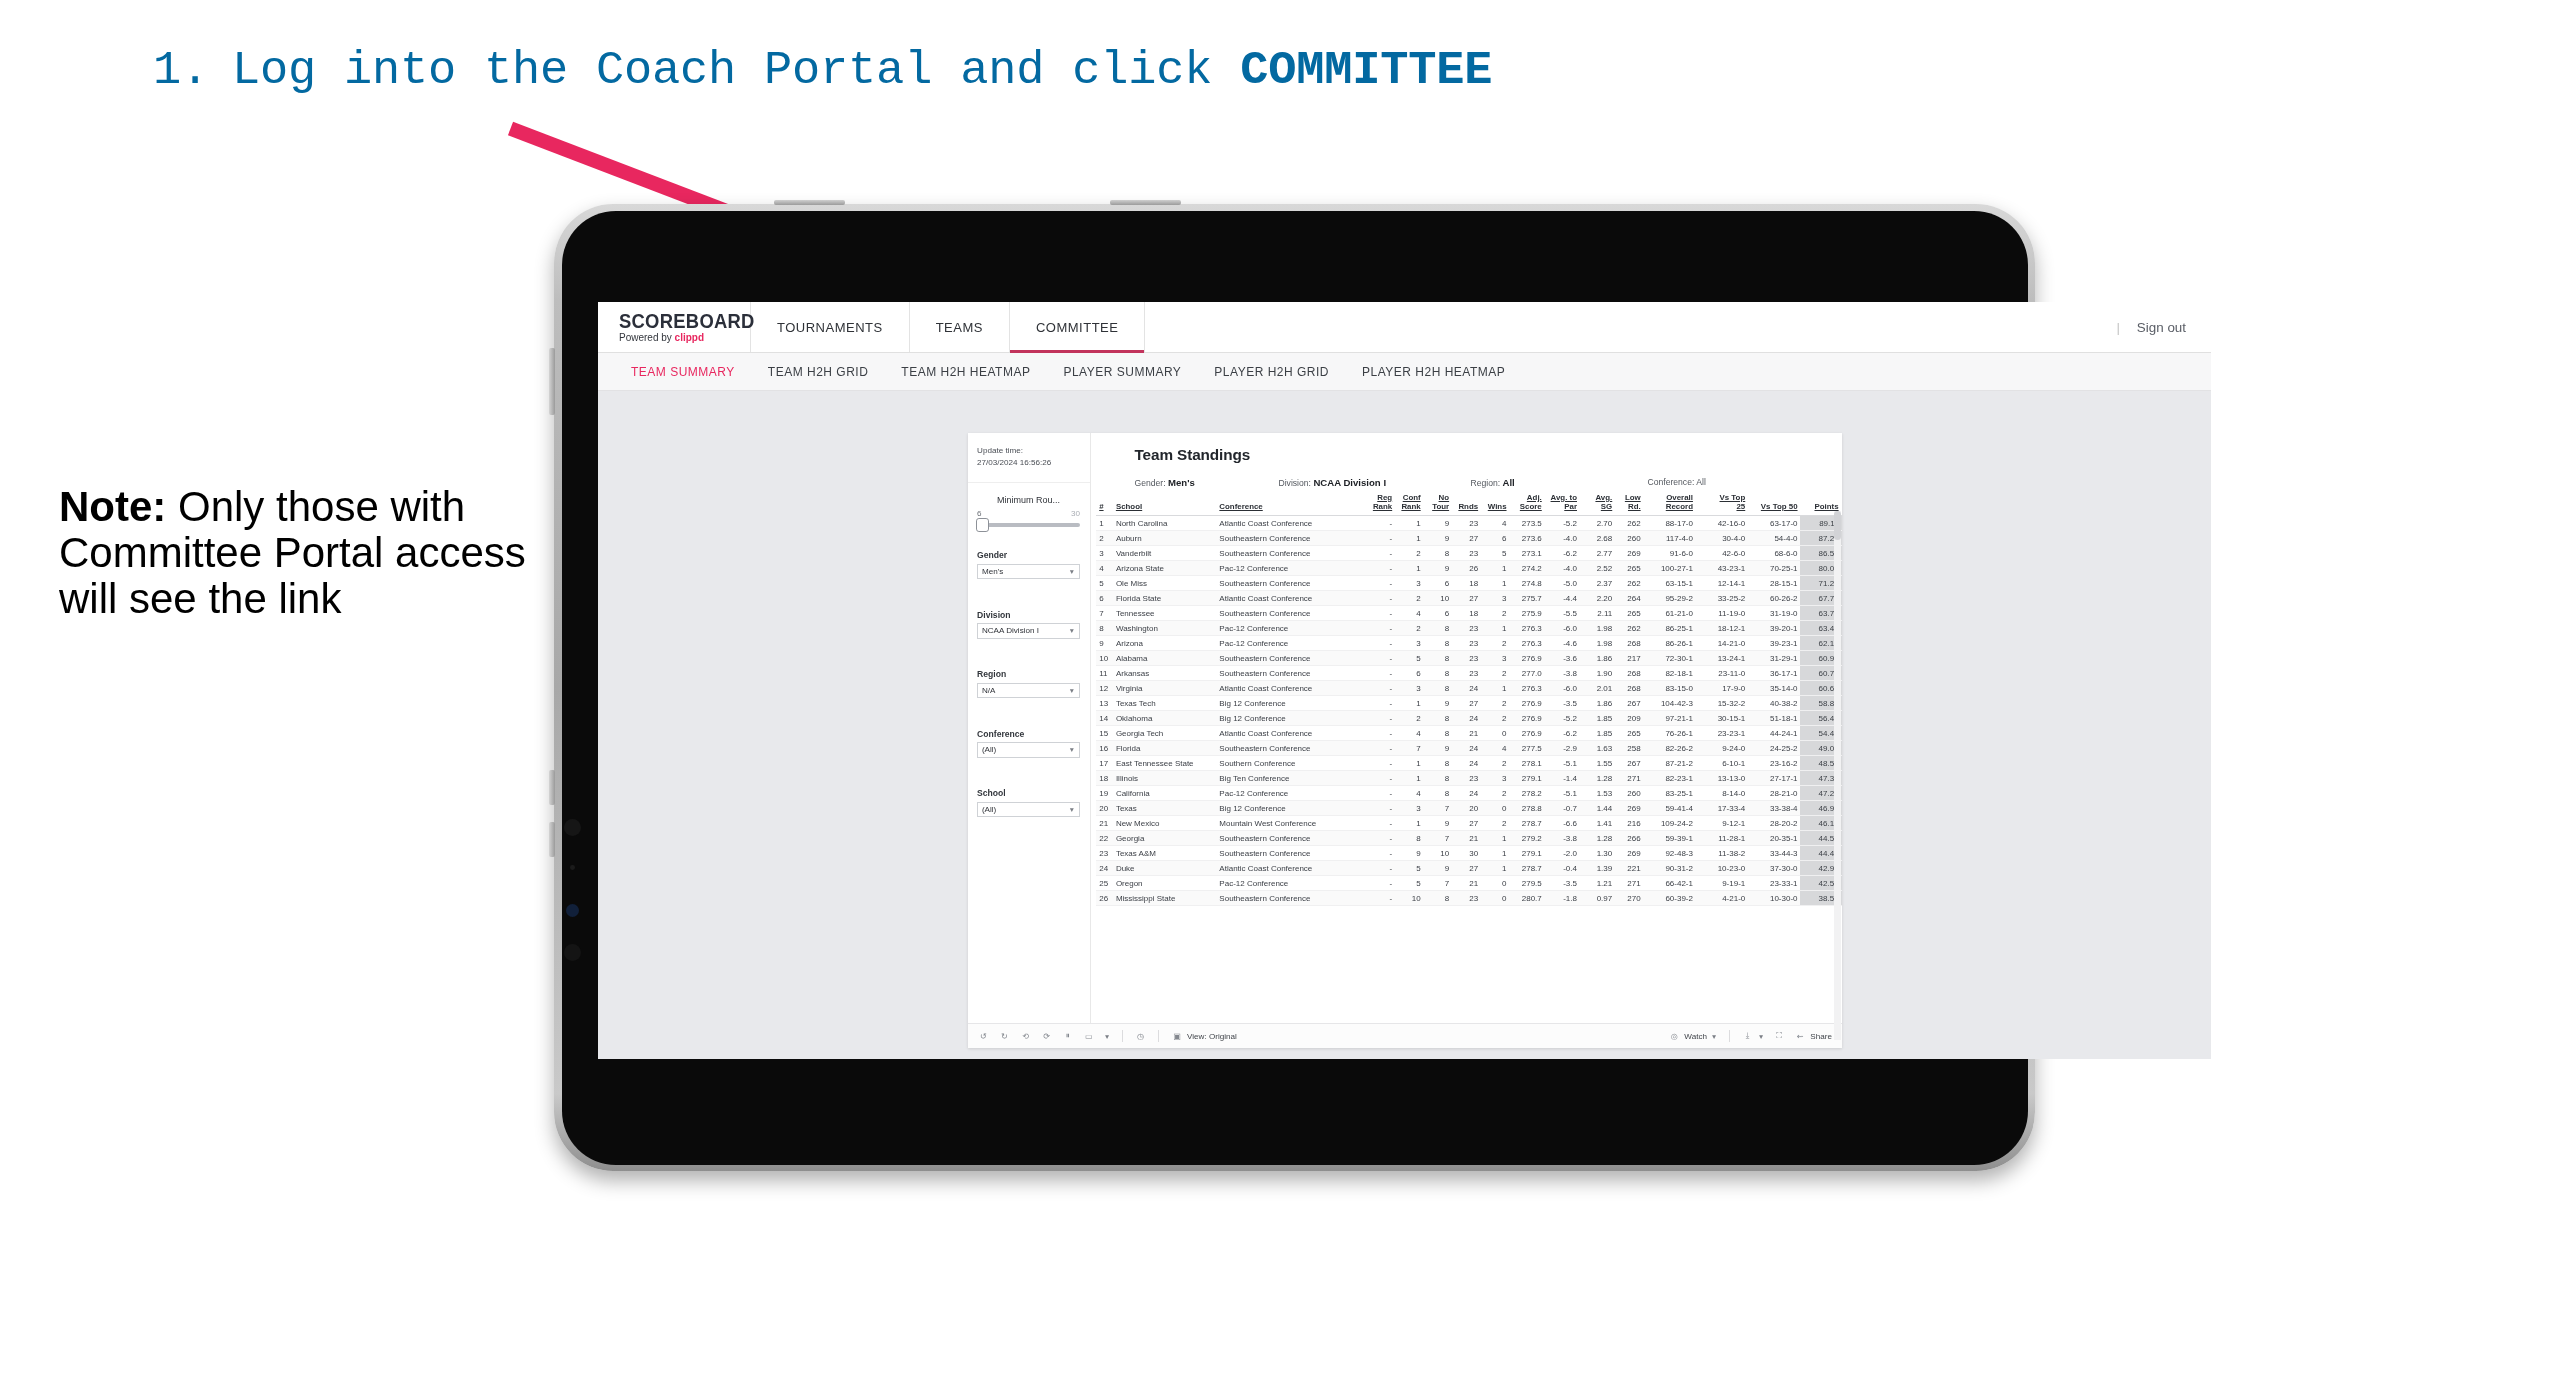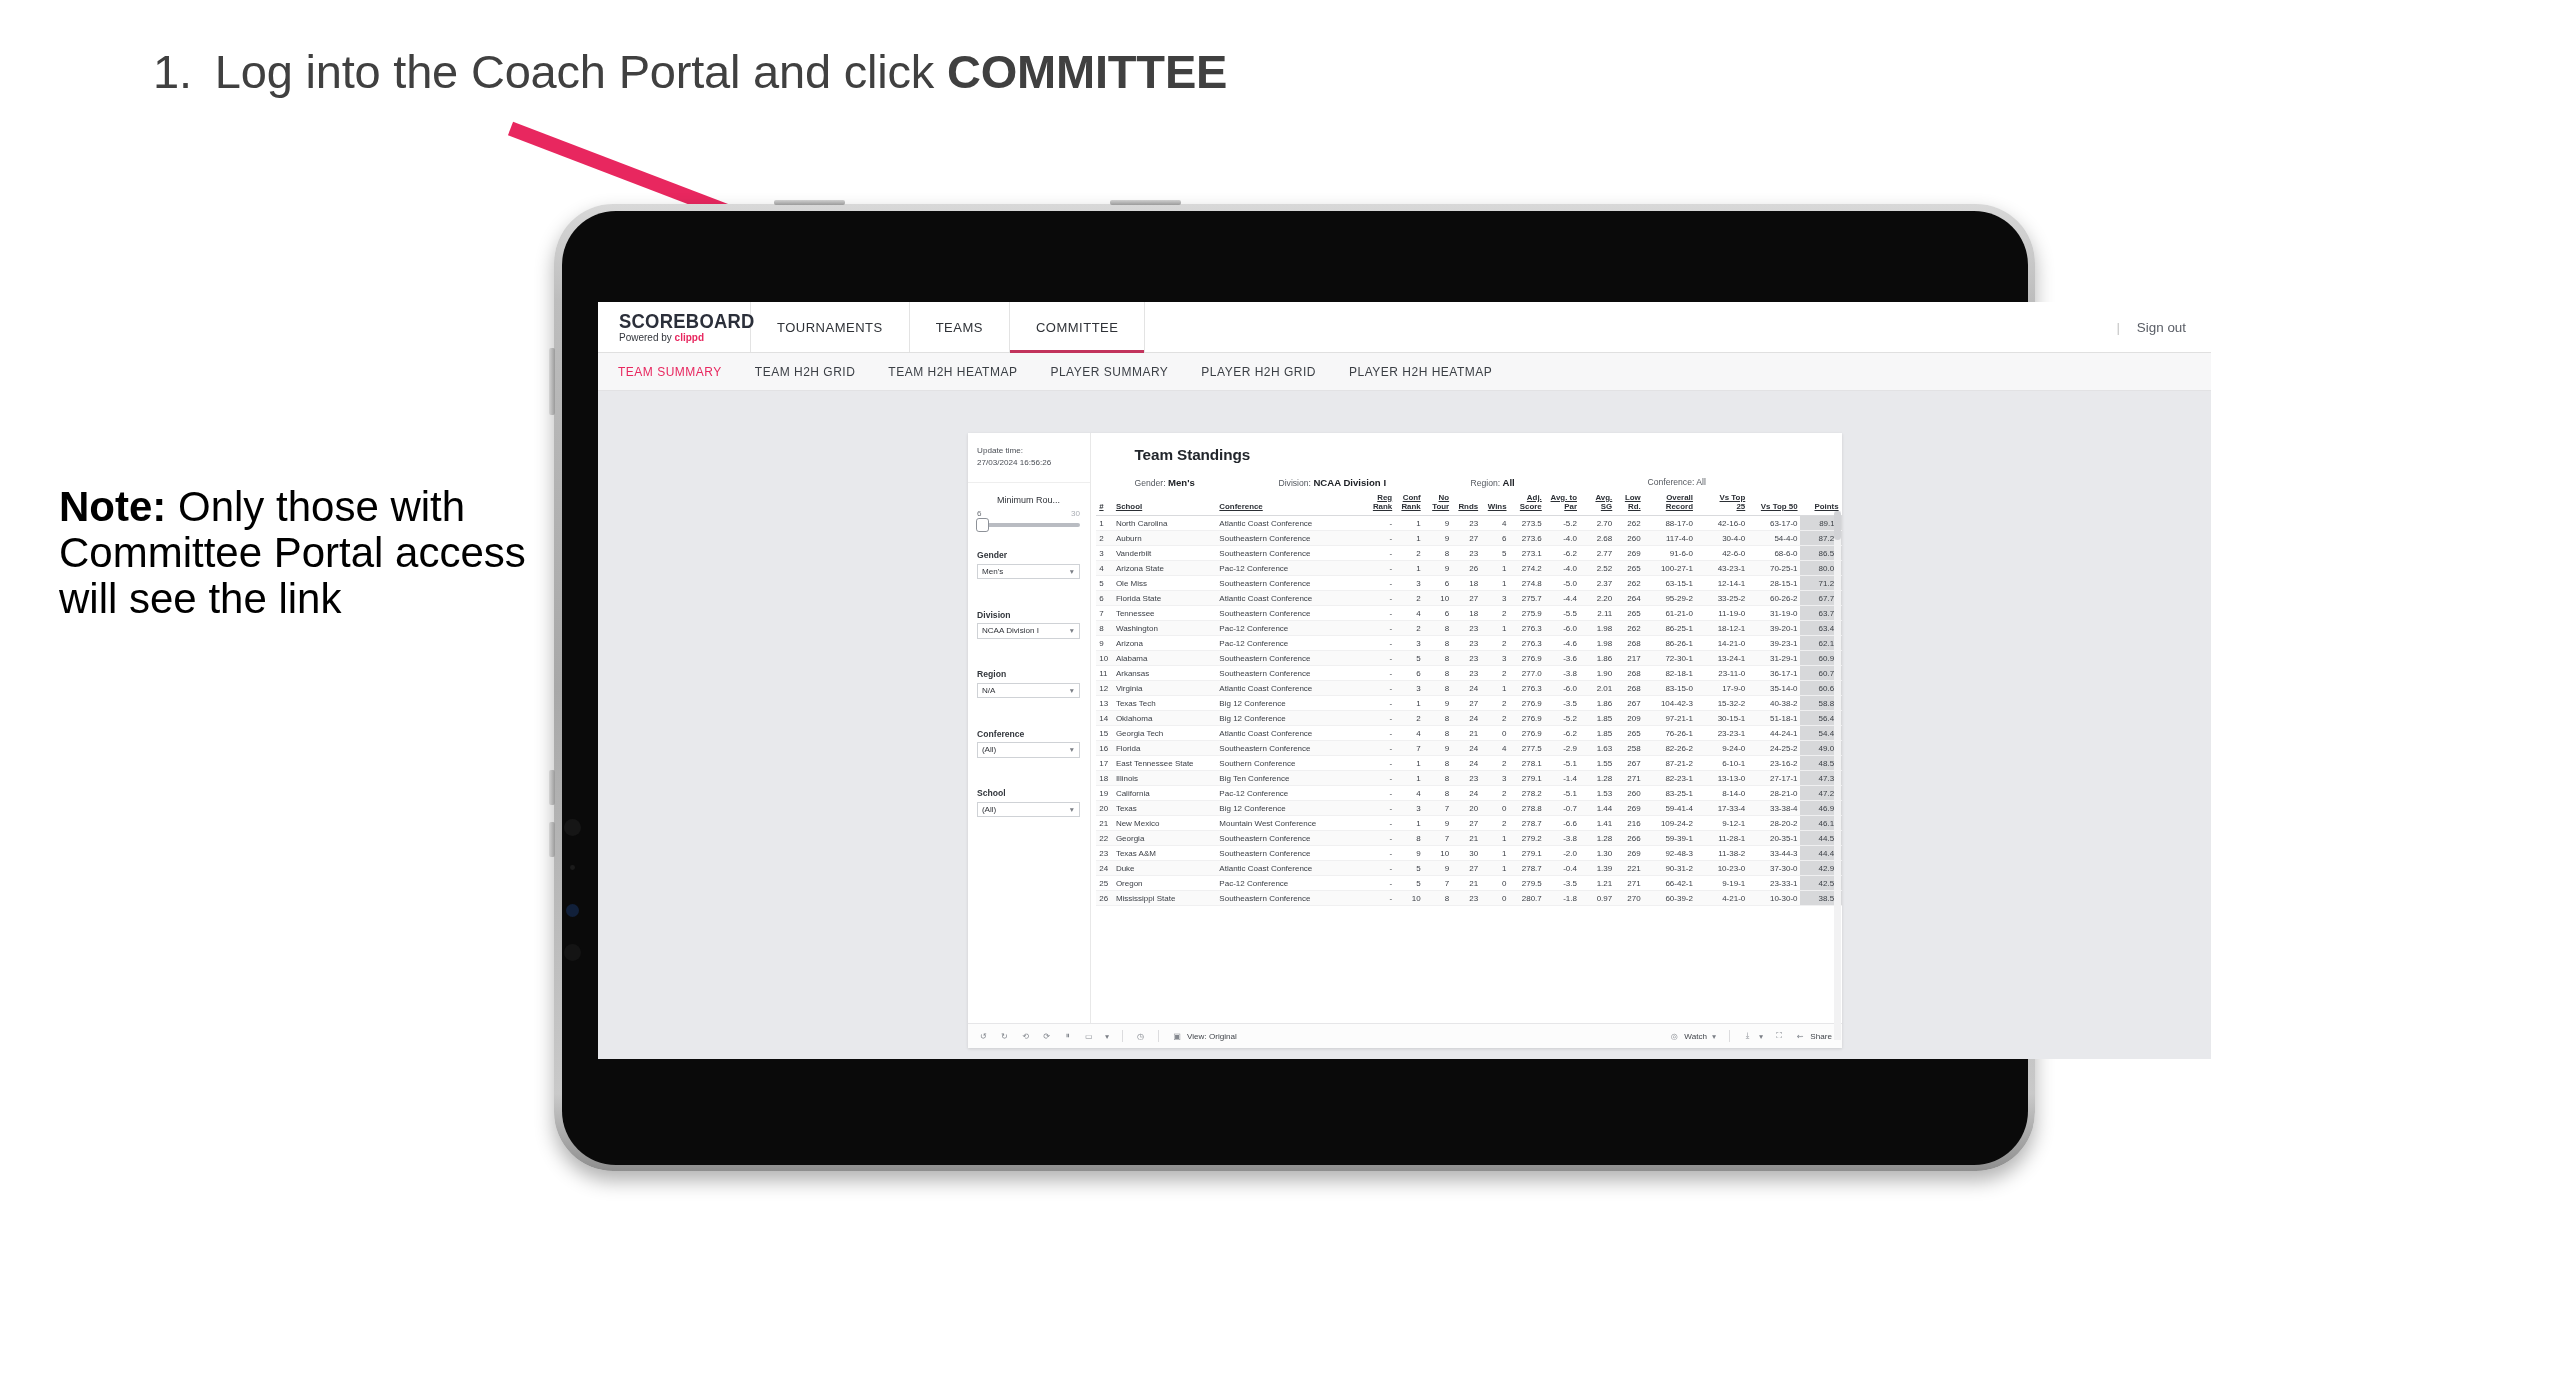--- a/index.html
+++ b/index.html
@@ -11,23 +11,24 @@
     font-family: "Liberation Sans", sans-serif;
     overflow: hidden;
     position: relative;
   }
 
   
   .slide-headline {
     position: absolute;
     left: 153px; top: 44px;
     font-size: 47px;
-    color: #404040;
+    color: #0369a1;
     letter-spacing: -0.2px;
     white-space: nowrap;
+    font-family: Liberation Mono, monospace;
   }
   .slide-headline .num { margin-right: 23px; }
   .slide-headline .strong { font-weight: bold; }
 
   
   .note-block {
     position: absolute;
     left: 27px; top: 484px;
     width: 508px;
     font-size: 42px;
@@ -158,21 +159,21 @@
   }
   .appbar-right .divider { color: #c4c4c4; }
 
   
   .subnav {
     height: 38px;
     background: #f7f7f8;
     border-bottom: 1px solid #e2e2e4;
     display: flex;
     align-items: center;
-    padding-left: 20px;
+    padding-left: 33px;
     gap: 33px;
   }
   .subnav-item {
     font-size: 12px;
     letter-spacing: 0.5px;
     color: #3b3f45;
     cursor: pointer;
   }
   .subnav-item.active { color: #e8275f; }
 

